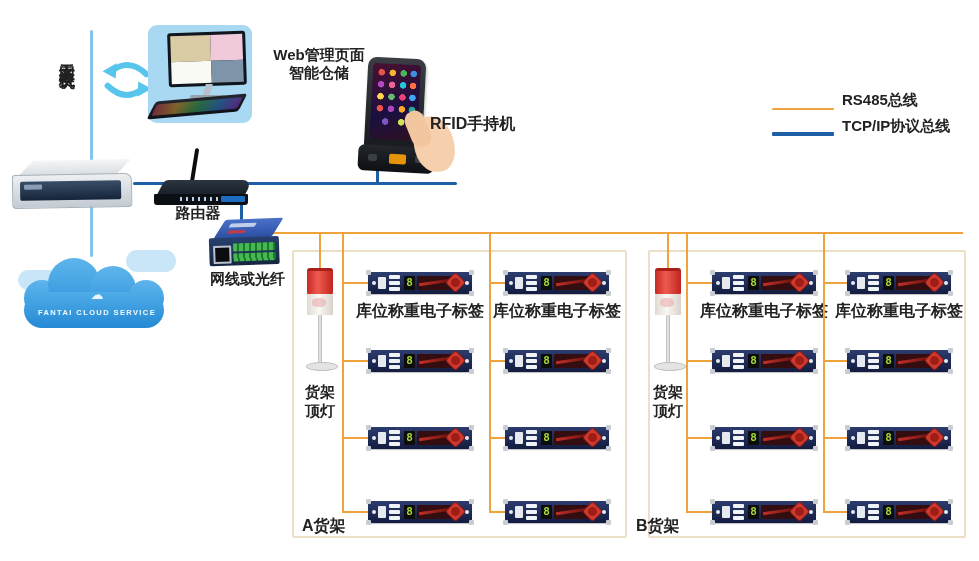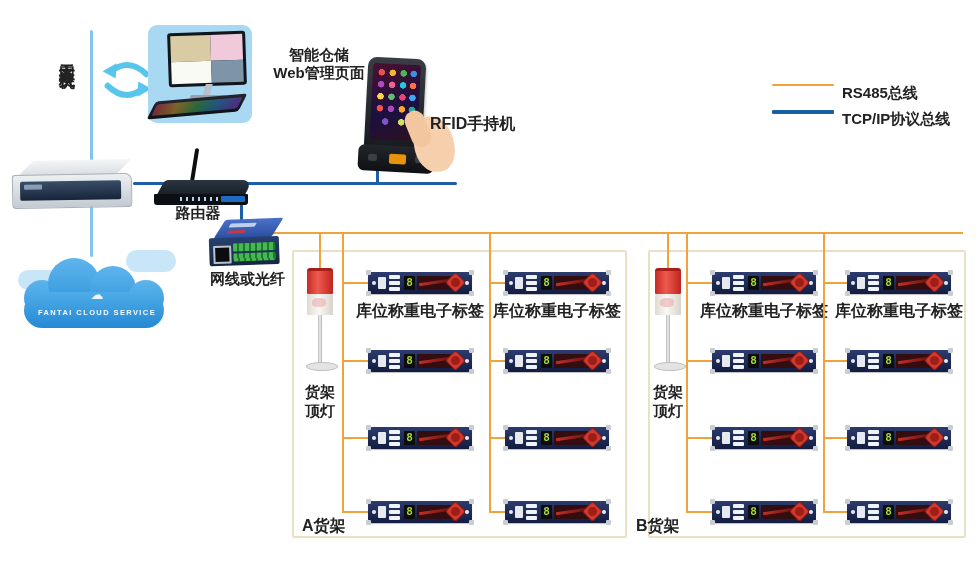--- a/index.html
+++ b/index.html
@@ -5,21 +5,21 @@
   html,body{margin:0;padding:0;background:#fff}
   #stage{position:relative;width:979px;height:561px;background:#fff;overflow:hidden;
          font-family:"Liberation Sans",sans-serif;color:#222}
   .lbl{position:absolute;font-weight:bold;color:#222;font-family:Liberation Sans, sans-serif}
   
   .wire{position:absolute;background:#F0A23C}
   .w-tcp{position:absolute;background:#1D5FA6;border-radius:2px}
   .w-net{position:absolute;background:#85C4EA;border-radius:2px}
   
   .legend{position:absolute;left:772px;top:84px}
-  .leg-row{display:flex;align-items:flex-start;height:26px}
+  .leg-row{display:flex;align-items:flex-end;height:26px}
   .leg-line{width:62px;margin-right:8px;border-radius:1px}
   .lg0{height:2px}.lg1{height:4px}.lg2{height:3px}
   .leg-text{font-weight:bold;font-size:15px;white-space:nowrap}
   
   .switch{position:absolute;left:10px;top:158px;width:124px;height:52px;transform:rotate(-1deg)}
   .sw-top{position:absolute;left:16px;top:2px;width:98px;height:15px;border-radius:2px;
           background:linear-gradient(180deg,#F4F6F8,#D9DEE2);transform:skewX(-45deg)}
   .sw-front{position:absolute;left:2px;top:16px;width:118px;height:32px;border:1px solid #A8B0B8;
             border-radius:3px 7px 4px 4px;background:linear-gradient(180deg,#EDF0F2,#C3CAD1)}
   .sw-panel{position:absolute;left:7px;top:6px;width:101px;height:19px;border-radius:2px;
@@ -190,22 +190,22 @@
         </div>
     </div>
     <div class="stand"></div>
     <div class="sbase"></div>
     <div class="kbd">
         <i></i>
       </div>
   </div>
 
   <div class="weblbl">
+    <div>Web管理页面</div>
     <div>智能仓储</div>
-    <div>Web管理页面</div>
   </div>
 
   <div class="phone">
     <div class="ph-body">
       <div class="scrn"></div>
     </div>
     <div class="ph-base">
       <span class="ph-key" style="left:10px"></span>
       <span class="ph-key" style="right:10px"></span>
       <span class="scan-btn"></span>

